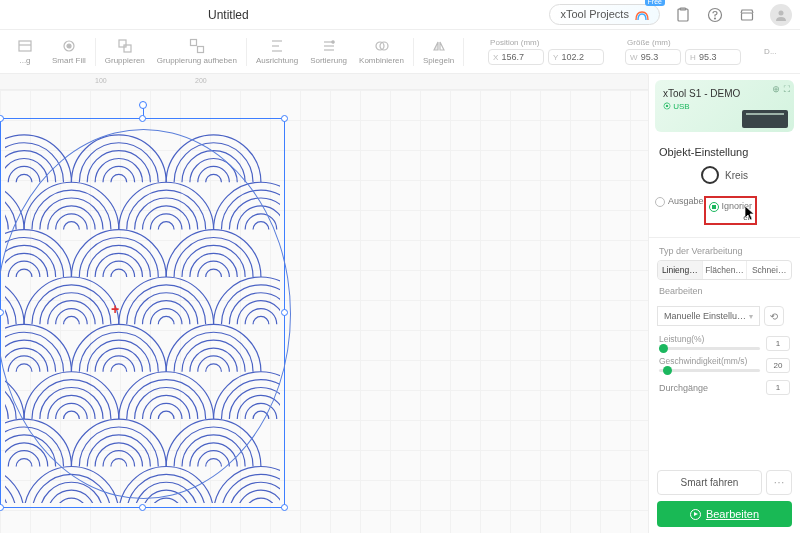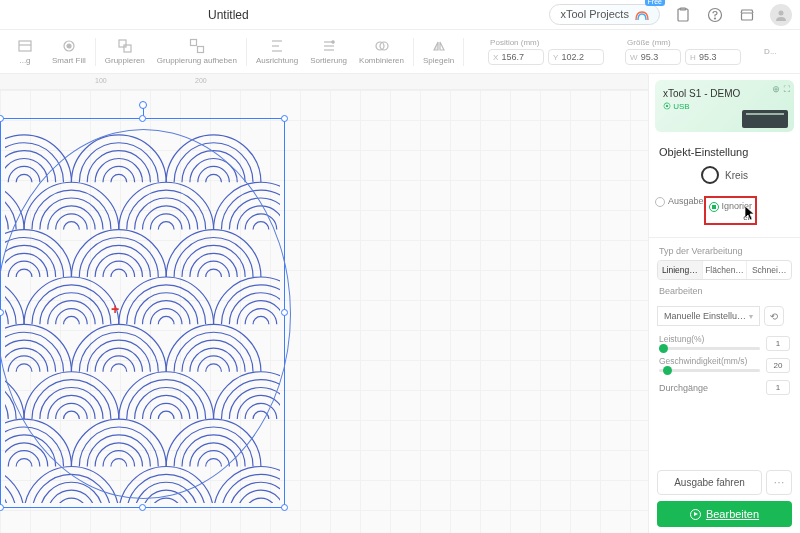--- a/index.html
+++ b/index.html
@@ -349,21 +349,21 @@
         </div>
       <div class="slider-val">20</div>
     </div>
     <div class="pass-row">
       <span>Durchgänge</span>
       <span class="val">1</span>
     </div>
 
     <div class="bottom-actions">
       <div class="frame-row">
-        <div class="frame-btn">Ausgabe fahren</div>
+        <div class="frame-btn">Smart fahren</div>
         <div class="more-btn">⋯</div>
       </div>
       <div class="process-btn">
         <span class="play-icon"></span>
         <span>Bearbeiten</span>
       </div>
     </div>
   </div>
 </div>
 

